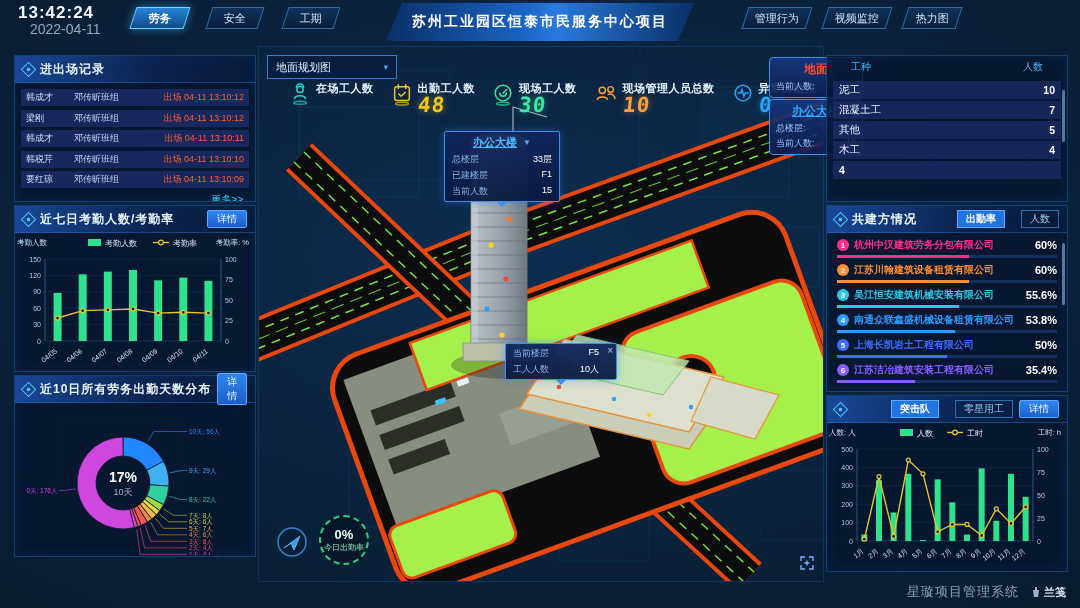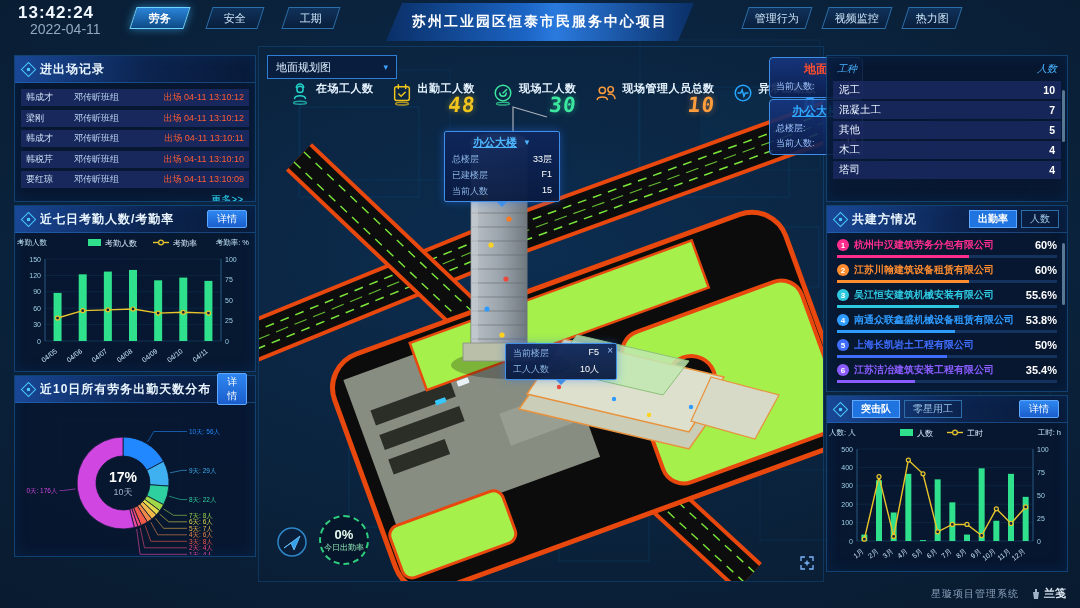--- a/index.html
+++ b/index.html
@@ -39,47 +39,47 @@
     background:linear-gradient(180deg,#2e86f0,#1b5ecc);border:1px solid #5fa8ff;}
   .pbody{position:relative;flex:1;overflow:hidden;}
   
   .t-row{display:flex;align-items:center;height:17px;margin:0 6px 3.5px;padding:0 5px;
     background:rgba(30,45,105,.78);font-size:9px;color:#cfe0f8;}
   .t-rows{padding-top:6px;}
   .t-name{width:48px;flex:0 0 48px;}
   .t-team{flex:1;color:#bcd4f2;}
   .t-time{color:#ff5c33;}
   .more{font-size:10px;color:#2ee0ff;text-align:right;padding:1px 12px 0 0;cursor:pointer;}
-  .w-head{display:flex;height:18px;align-items:center;margin:4px 4px 3px;padding:0 6px;font-size:10px;color:#49b4ff;font-style:italic;}
+  .w-head{display:flex;height:18px;align-items:flex-start;margin:4px 18px 3px;padding:0 6px;font-size:10px;color:#49b4ff;}
   .w-row{display:flex;align-items:center;height:17.5px;margin:0 6px 2.5px;padding:0 6px;
     background:rgba(30,45,105,.72);font-size:10.5px;color:#e9f3ff;}
   .w-k{flex:1;} .w-v{font-weight:bold;color:#fff;}
   .scroll-thumb{position:absolute;right:2px;width:3px;border-radius:2px;background:#9fc6e4;opacity:.55;cursor:pointer;}
   
-  .ptabs{display:flex;gap:4px;}
+  .ptabs{display:flex;gap:16px;justify-content:flex-end;}
   .ptab{font-size:10px;padding:1px 8px;color:#9fc8e8;border:1px solid #2e6ea8;cursor:pointer;white-space:nowrap;}
   .ptab.active{background:#1f74e0;color:#fff;border-color:#5fa8ff;font-weight:bold;}
   .p-item{margin:5px 10px 0;}
   .p-top{display:flex;align-items:center;gap:5px;}
   .p-badge{width:12px;height:12px;flex:0 0 12px;border-radius:50%;color:#fff;font-size:8px;font-weight:bold;
     display:flex;align-items:center;justify-content:center;}
   .p-name{flex:1;font-size:10px;font-weight:bold;white-space:nowrap;overflow:hidden;}
   .p-val{font-size:11px;font-weight:bold;color:#fff;}
   .p-track{height:3px;margin-top:3px;background:#14325e;}
   .p-fill{height:3px;}
   
   .center-area{position:absolute;left:258px;top:46px;width:564px;height:534px;z-index:2;
     border:1px solid rgba(30,110,190,.28);}
   .mapsvg{position:absolute;inset:0;}
   .layer-dd{position:absolute;left:8px;top:8px;width:112px;height:22px;z-index:3;cursor:pointer;
     border:1px solid #2e7fd4;background:rgba(9,28,62,.85);display:flex;align-items:center;
     font-size:11px;color:#dff1ff;padding:0 8px;}
   .layer-dd .dd-caret{margin-left:auto;color:#3fa4ff;font-size:9px;}
   .stats-row{position:absolute;left:30px;top:34px;z-index:3;display:flex;gap:17px;align-items:flex-start;}
-  .stat{display:flex;gap:5px;align-items:flex-start;text-align:right;}
+  .stat{display:flex;gap:5px;align-items:flex-start;}
   .stat .lbl{font-size:11px;font-weight:bold;color:#e6f4ff;white-space:nowrap;letter-spacing:.5px;}
   .stat .num{font-family:"DejaVu Sans Mono",monospace;font-size:21px;font-weight:bold;line-height:.9;
     transform:skewX(-6deg);letter-spacing:1px;}
   .tip{position:absolute;z-index:4;background:linear-gradient(180deg,rgba(14,38,92,.95),rgba(9,26,64,.95));
     border:1px solid #3f8fe8;box-shadow:0 0 8px rgba(40,120,255,.45);padding:3px 7px;border-radius:2px;}
   .tip:after{content:"";position:absolute;left:50%;bottom:-6px;margin-left:-6px;border:6px solid transparent;
     border-top-color:#3f8fe8;border-bottom:none;}
   .tip-title{display:flex;align-items:center;gap:6px;justify-content:center;
     font-size:11px;font-weight:bold;color:#4db8ff;}
   .tip-title .tt{text-decoration:underline;cursor:pointer;}
@@ -101,21 +101,21 @@
   .att-badge .al{font-size:8px;color:#8fe8b8;margin-top:1px;white-space:nowrap;}
   .expand{position:absolute;right:8px;bottom:10px;width:16px;height:16px;z-index:3;cursor:pointer;}
   
   svg text{font-family:"Liberation Sans",sans-serif;}
   .tick{font-size:7px;fill:#9fd0e8;}
   .xlab{fill:#c8e6f8;}
   .lgd{font-size:8px;fill:#d8eeff;}
   .unit{font-size:7.5px;fill:#bfe3f5;}
   .dlab{font-size:6.5px;}
   footer{position:absolute;right:14px;bottom:7px;z-index:5;display:flex;align-items:center;gap:12px;}
-  footer .sysname{font-size:10px;color:#8aa2bd;letter-spacing:1px;}
+  footer .sysname{font-size:13px;color:#8aa2bd;letter-spacing:1px;}
   footer .logo{display:flex;align-items:center;gap:3px;font-size:11px;font-weight:bold;color:#dfe9f5;}
 </style>
 </head>
 <body>
 
 <div class="page">
 
   <svg class="bg-decor" width="1080" height="608">
     <g fill="none" stroke="#0f5f8e" stroke-opacity=".18">
       <rect x="300" y="70" width="150" height="110"></rect>
@@ -532,21 +532,20 @@
           </div>
           <div class="w-row">
             <span class="w-k">其他</span>
             <span class="w-v">5</span>
           </div>
           <div class="w-row">
             <span class="w-k">木工</span>
             <span class="w-v">4</span>
           </div>
           <div class="w-row">
-            <span class="w-k">塔司</span>
             <span class="w-v">4</span>
           </div>
         </div>
       <div class="scroll-thumb" style="top:34px;height:52px"></div>
     </div>
   </section>
 
   <section class="panel" style="left:826px;top:205px;width:240px;height:185px">
     <div class="ph">
         <span class="diamond"></span>

